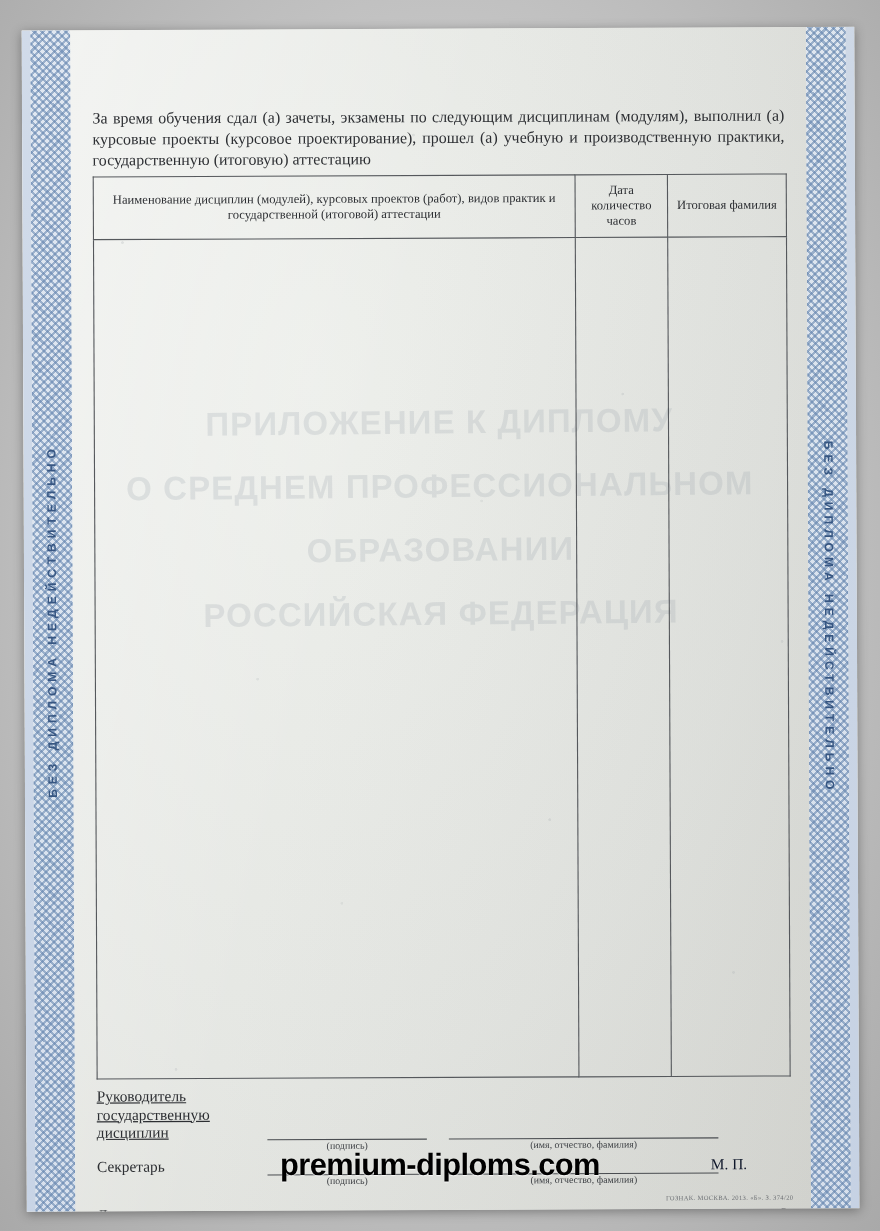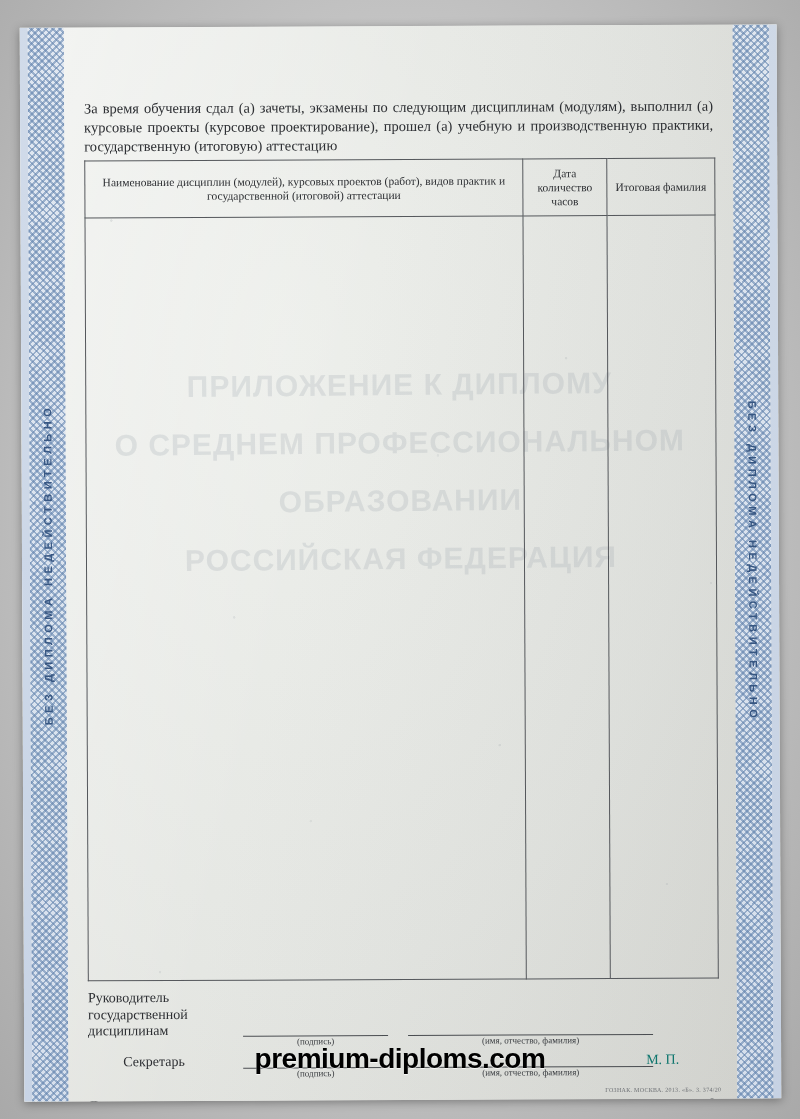--- a/index.html
+++ b/index.html
@@ -192,37 +192,38 @@
     position: absolute;
     left: 0;
     top: 0;
     line-height: 16px;
   }
   .rukov {
     position: absolute;
     left: 0;
     top: -2px;
     line-height: 16.5px;
+    text-decoration: underline;
   }
   .line {
     position: absolute;
     border-bottom: 1px solid #4a4d51;
   }
   .caption {
     position: absolute;
     font-size: 9px;
     color: #3b3e42;
     text-align: center;
     font-family: "Liberation Serif", serif;
   }
   .mp {
     position: absolute;
     right: 38px;
     font-size: 14px;
-    color: #0f766e;
+    color: #0f172a;
   }
   .quote-field {
     position: absolute;
     font-size: 14px;
     color: #2d2f33;
     letter-spacing: 0px;
   }
   .page-num {
     position: absolute;
     right: 2px;
@@ -308,31 +309,31 @@
             <td></td>
           </tr>
         </tbody>
       </table>
 
       <div class="sig">
 
         <div class="sig-row" style="height:52px;">
           <div class="rukov">
             <div>Руководитель</div>
-            <div>государственной</div>
-            <div>дисциплинам</div>
+            <div>государственную</div>
+            <div>дисциплин</div>
           </div>
           <div class="line" style="left:155px; width:145px; top:44px;"></div>
           <div class="caption" style="left:155px; width:145px; top:45px;">(подпись)</div>
           <div class="line" style="left:320px; width:245px; top:44px;"></div>
           <div class="caption" style="left:320px; width:245px; top:45px;">(имя, отчество, фамилия)</div>
         </div>
 
         <div class="sig-row" style="height:40px;">
-          <div class="sig-label" style="top:10px;margin-left:35px;">Секретарь</div>
+          <div class="sig-label" style="top:10px;">Секретарь</div>
           <div class="line" style="left:155px; width:145px; top:24px;"></div>
           <div class="caption" style="left:155px; width:145px; top:25px;">(подпись)</div>
           <div class="line" style="left:320px; width:245px; top:24px;"></div>
           <div class="caption" style="left:320px; width:245px; top:25px;">(имя, отчество, фамилия)</div>
           <div class="mp" style="top:10px;">М. П.</div>
         </div>
 
         <div class="sig-row" style="height:34px;">
           <div class="sig-label" style="top:14px;">Дата выдачи</div>
           <div class="quote-field" style="left:100px; top:14px;">«_______»</div>

